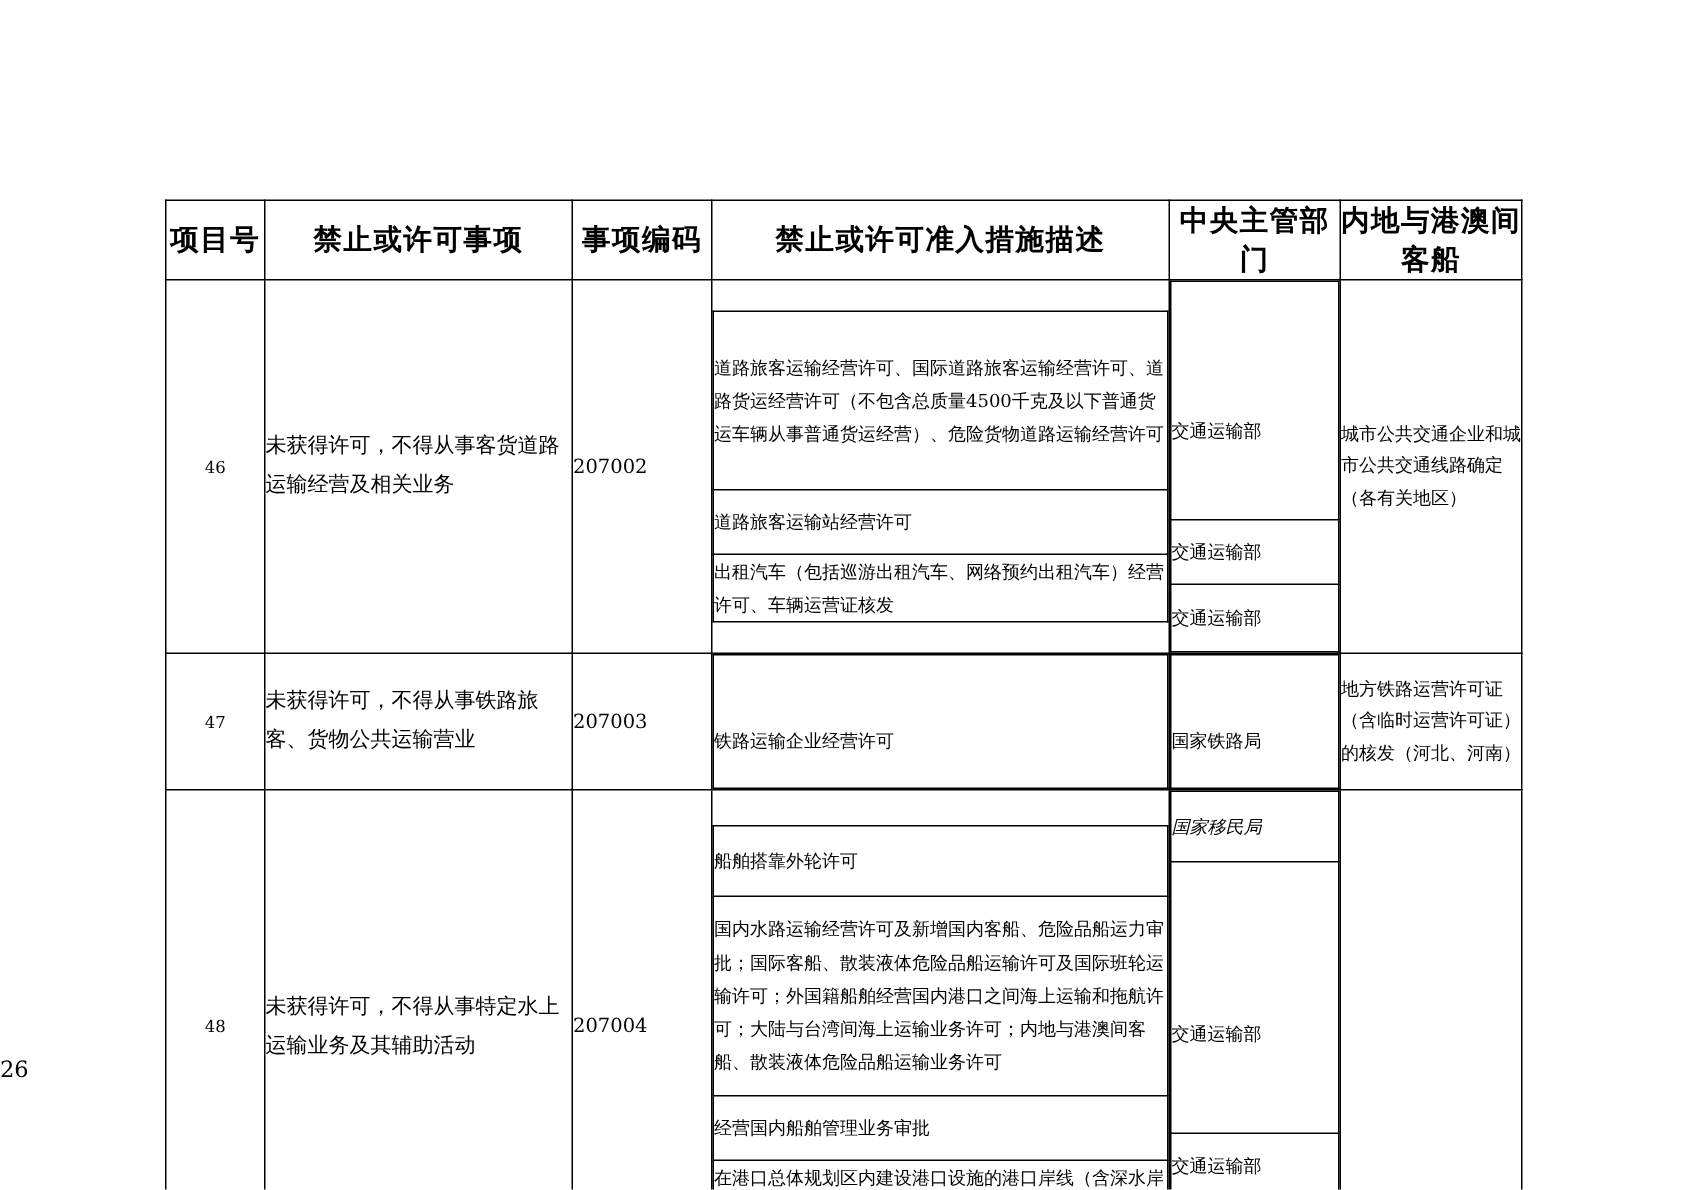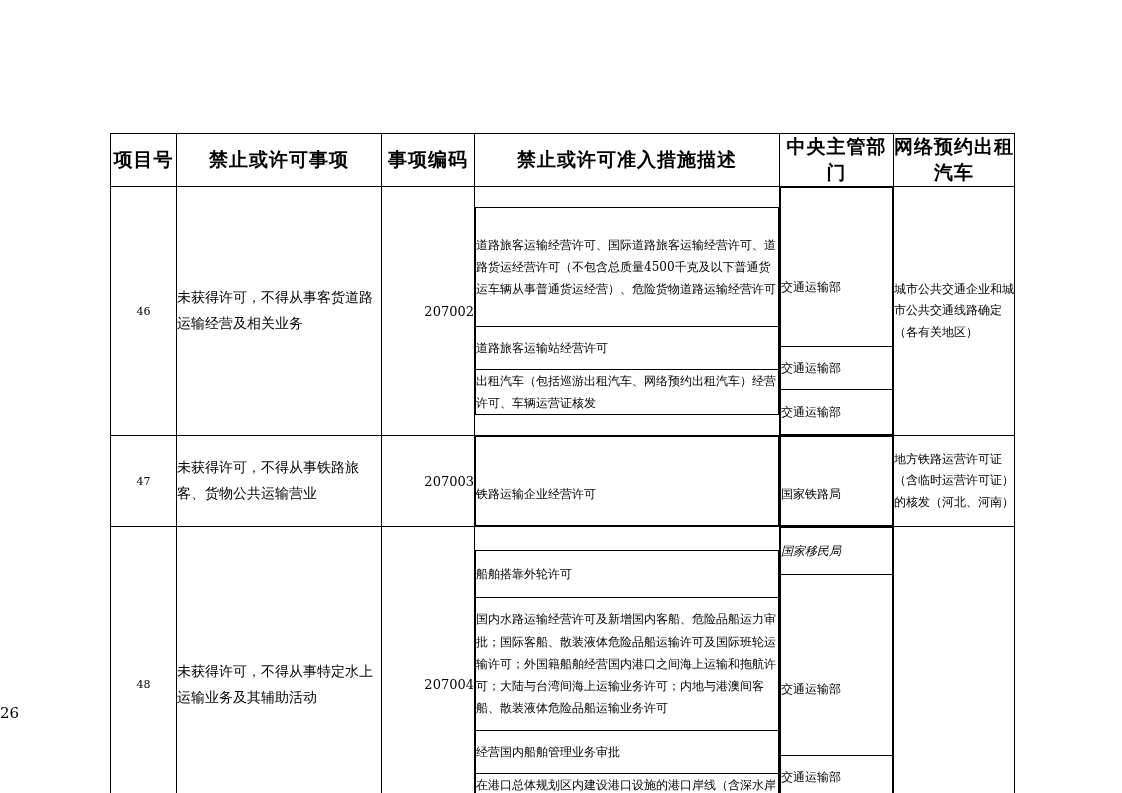--- a/index.html
+++ b/index.html
@@ -53,21 +53,21 @@
     text-align: center;
     font-size: 11px;
   }
   .cell-item {
     font-size: 14px;
     line-height: 1.85;
     padding: 6px 12px 6px 14px;
     text-align: left;
   }
   .cell-code {
-    text-align: right;
+    text-align: left;
     font-size: 13px;
   }
   .cell-local {
     font-size: 12px;
     line-height: 1.8;
     padding: 6px 6px 6px 8px;
     text-align: left;
     vertical-align: middle;
   }
   
@@ -118,21 +118,21 @@
         <col class="col5">
         <col class="col6">
     </colgroup>
     <thead>
       <tr>
         <th class="hdr">项目号</th>
         <th class="hdr">禁止或许可事项</th>
         <th class="hdr">事项编码</th>
         <th class="hdr">禁止或许可准入措施描述</th>
         <th class="hdr">中央主管部门</th>
-        <th class="hdr">网络预约出租汽车</th>
+        <th class="hdr">内地与港澳间客船</th>
       </tr>
     </thead>
     <tbody>
 
       <tr>
         <td class="cell-num">46</td>
         <td class="cell-item">未获得许可，不得从事客货道路运输经营及相关业务</td>
         <td class="cell-code">207002</td>
         <td class="measure-wrap">
           <table class="inner">

